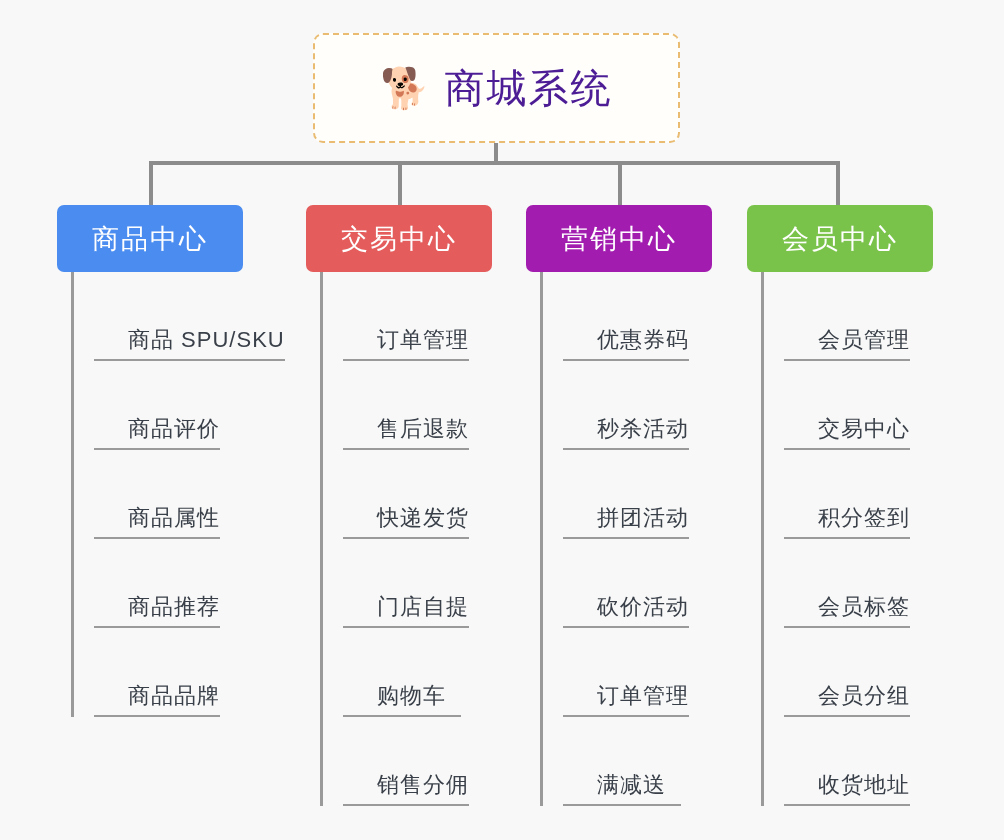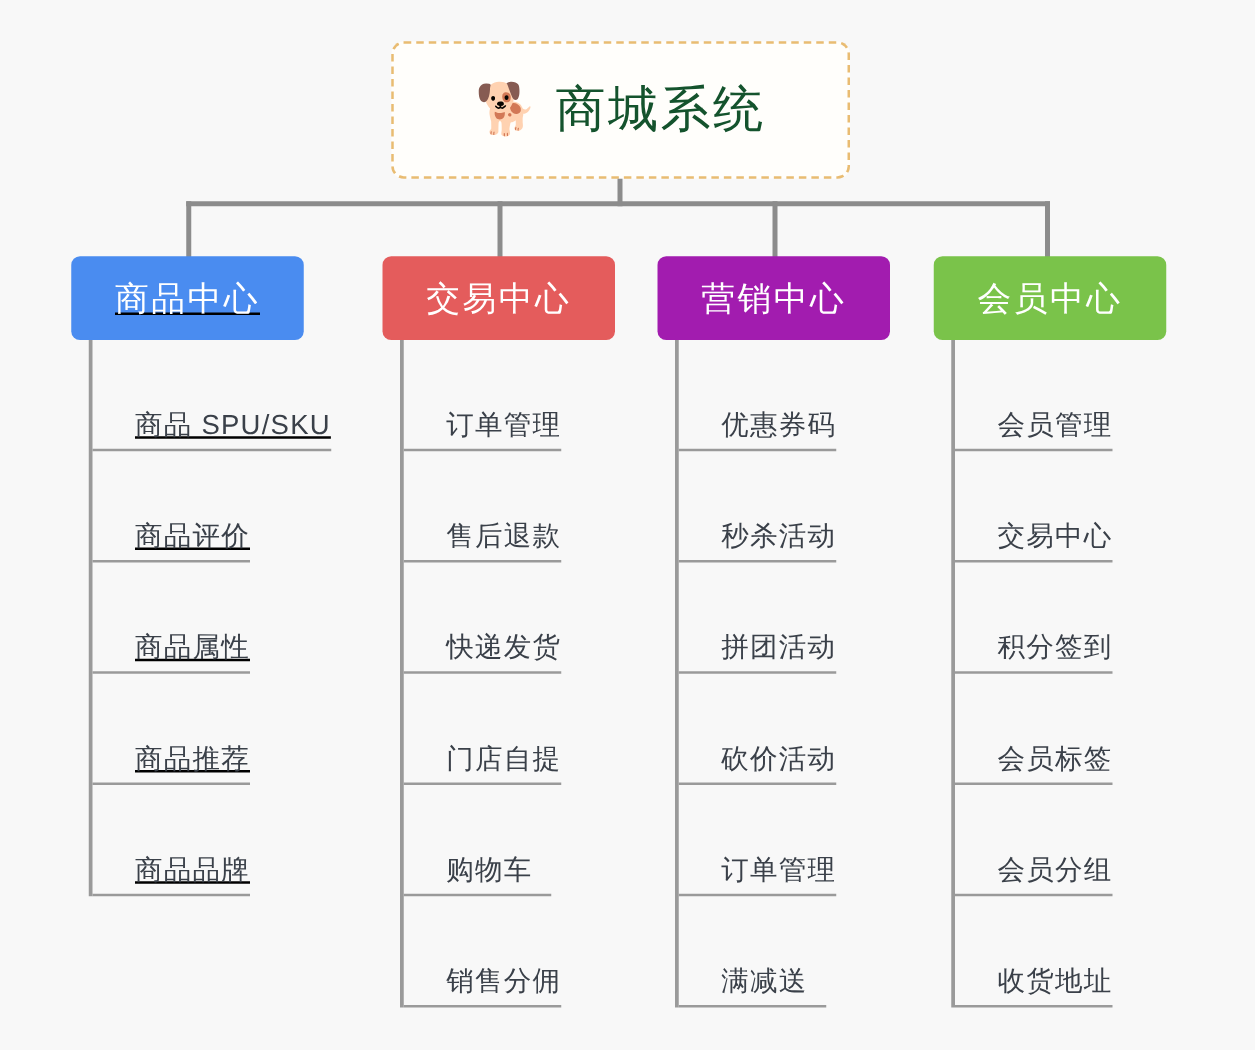--- a/index.html
+++ b/index.html
@@ -98,21 +98,21 @@
     margin-left: 14px;
     padding-left: 0;
     border-left: 3px solid #9a9a9a;
     margin-top: 0;
   }
   .leaf-item {
     position: relative;
     height: 89px;
     display: flex;
     align-items: flex-end;
-    padding-left: 34px;
+    padding-left: 54px;
     box-sizing: border-box;
   }
   .leaf-label {
     font-size: 22px;
     color: #3a4049;
     line-height: 1.25;
     padding-bottom: 6px;
     border-bottom: 2px solid #9a9a9a;
     white-space: nowrap;
     min-width: 118px;
@@ -122,31 +122,31 @@
     padding-left: 34px;
   }
 </style>
 </head>
 <body style="background: rgb(248, 248, 248);">
 
 <div id="canvas">
 
   <div class="root-node" style="border-color: rgb(233, 188, 114); border-style: dashed;">
     <span class="root-emoji">🐕</span>
-    <span class="root-title" style="color: #14532d;">商城系统</span>
+    <span class="root-title" style="color: #4c1d95;">商城系统</span>
   </div>
 
   <div class="conn conn-v-root" style="background: rgb(140, 140, 140);"></div>
   <div class="conn conn-h-bus" style="background: rgb(140, 140, 140);"></div>
   <div class="conn conn-drop" style="left: 149px; background: rgb(140, 140, 140);"></div>
   <div class="conn conn-drop" style="left: 398px; background: rgb(140, 140, 140);"></div>
   <div class="conn conn-drop" style="left: 618px; background: rgb(140, 140, 140);"></div>
   <div class="conn conn-drop" style="left: 836px; background: rgb(140, 140, 140);"></div>
 
-  <div class="column" style="left:57px;text-decoration:underline;">
+  <div class="column" style="left:57px;">
     <div class="cat-box" style="background: rgb(74, 140, 240);">
       <span>商品中心</span>
     </div>
     <div class="leaf-list">
       <div class="leaf-item">
           <span class="leaf-label">商品 SPU/SKU</span>
         </div>
       <div class="leaf-item">
           <span class="leaf-label">商品评价</span>
         </div>

